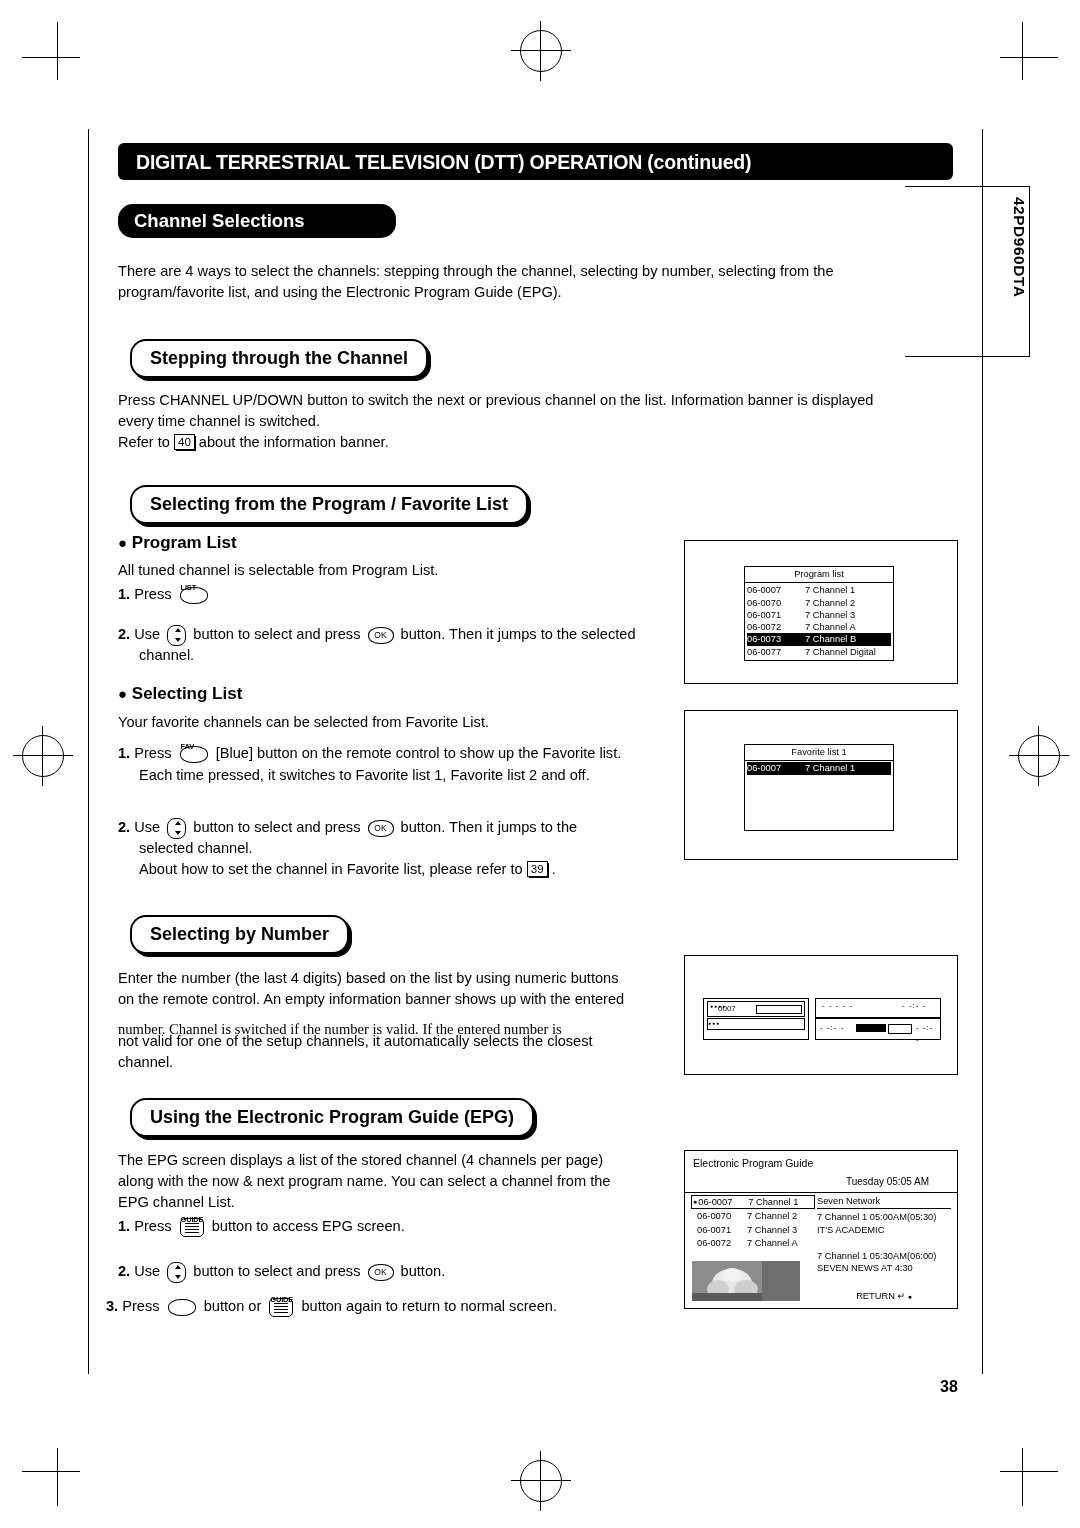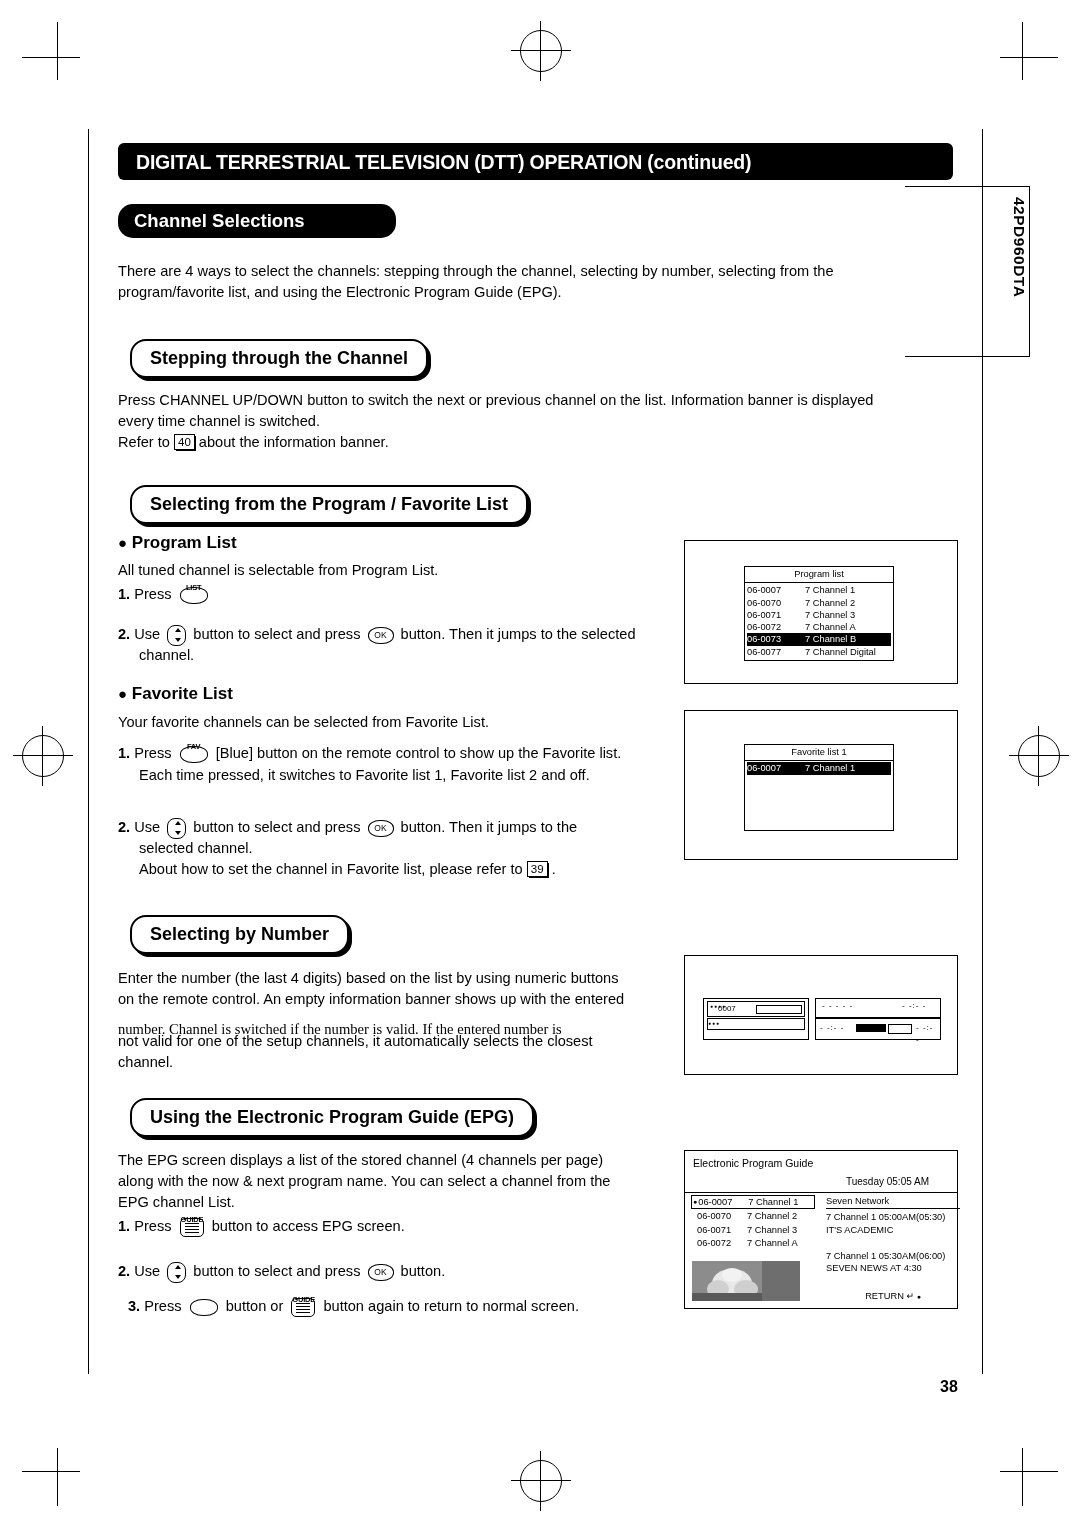--- a/index.html
+++ b/index.html
@@ -36,21 +36,21 @@
   .sidelabel .txt{position:absolute;writing-mode:vertical-rl;font-size:15.5px;font-weight:bold;letter-spacing:0.5px;left:4px;top:0;}
 
   .pagenum{position:absolute;left:940px;top:1378px;font-size:16px;font-weight:bold;}
 
   .refbox{display:inline-block;border:1px solid #000;padding:0 3px;font-size:11.5px;line-height:14px;vertical-align:1px;position:relative;}
   .refbox:after{content:"";position:absolute;left:1px;top:1px;right:-2px;bottom:-2px;border-right:1px solid #000;border-bottom:1px solid #000;}
 
   
   .key{display:inline-block;vertical-align:middle;position:relative;}
   .key-round{width:26px;height:15px;border:1.3px solid #000;border-radius:13px/8px;}
-  .key-lbl{position:absolute;top:-11px;left:0;width:26px;text-align:center;font-size:7.5px;font-weight:bold;letter-spacing:-0.2px;}
+  .key-lbl{position:absolute;top:-11px;left:0;width:26px;text-align:left;font-size:7.5px;font-weight:bold;letter-spacing:-0.2px;}
   .key-ok{width:24px;height:15px;border:1.3px solid #000;border-radius:12px/8px;font-size:8.5px;text-align:center;line-height:15px;}
   .key-ud{width:17px;height:19px;border:1.3px solid #000;border-radius:8px;}
   .key-ud:before{content:"";position:absolute;left:6.5px;top:2.5px;border-left:3.5px solid transparent;border-right:3.5px solid transparent;border-bottom:4px solid #000;}
   .key-ud:after{content:"";position:absolute;left:6.5px;bottom:2.5px;border-left:3.5px solid transparent;border-right:3.5px solid transparent;border-top:4px solid #000;}
   .key-guide{width:22px;height:17px;border:1.3px solid #000;border-radius:5px;}
   .key-guide .bars{position:absolute;left:4px;top:4px;width:14px;height:9px;}
   .key-guide .bars i{display:block;height:1.4px;background:#000;margin-bottom:1.6px;}
 
   
   .osd{position:absolute;border:1.2px solid #000;background:#fff;}
@@ -142,21 +142,21 @@
     <span>Use</span>
     <span class="key key-ud" style="margin:0 3px;"></span>
     <span>button to select and press</span>
     <span class="key key-ok" style="margin:0 3px;">OK</span>
     <span>button. Then it jumps to the selected</span>
   </div>
   <div class="body-text" style="left:139px;top:645px;">channel.</div>
 
   <div class="bold-h" style="left:118px;top:684px;">
     <span style="font-size:15px;">●</span>
-    <span>Favorite List</span>
+    <span>Selecting List</span>
   </div>
 
   <div class="body-text" style="left:118px;top:712px;width:560px;">Your favorite channels can be selected from Favorite List.</div>
 
   <div class="body-text" style="left:118px;top:743px;width:580px;">
     <b>1.</b>
     <span>Press</span>
     <span class="key key-round" style="margin:0 4px;">
       <span class="key-lbl">FAV</span>
     </span>
@@ -282,21 +282,21 @@
 
   <div class="body-text" style="left:118px;top:1261px;width:560px;">
     <b>2.</b>
     <span>Use</span>
     <span class="key key-ud" style="margin:0 3px;"></span>
     <span>button to select and press</span>
     <span class="key key-ok" style="margin:0 3px;">OK</span>
     <span>button.</span>
   </div>
 
-  <div class="body-text" style="left:128px;top:1296px;width:560px;">
+  <div class="body-text" style="left:106px;top:1296px;width:560px;">
     <b>3.</b>
     <span>Press</span>
     <span class="key key-round" style="margin:0 4px;"></span>
     <span>button or</span>
     <span class="key key-guide" style="margin:0 4px;">
       <span class="key-lbl" style="top:-10px;width:22px;">GUIDE</span>
       <span class="bars">
           <i></i>
           <i></i>
           <i></i>
@@ -336,21 +336,21 @@
         <rect width="108" height="40" fill="#8c8c8c"></rect>
         <ellipse cx="40" cy="22" rx="20" ry="14" fill="#e8e8e8"></ellipse>
         <ellipse cx="26" cy="28" rx="11" ry="9" fill="#d0d0d0"></ellipse>
         <ellipse cx="54" cy="28" rx="12" ry="9" fill="#cfcfcf"></ellipse>
         <ellipse cx="40" cy="14" rx="10" ry="7" fill="#f2f2f2"></ellipse>
         <rect x="70" y="0" width="38" height="40" fill="#6e6e6e"></rect>
         <rect x="0" y="32" width="70" height="8" fill="#5a5a5a"></rect>
       </svg>
     </div>
 
-    <div style="position:absolute;left:132px;top:44px;width:134px;margin-left:9px;">
+    <div style="position:absolute;left:132px;top:44px;width:134px;">
       <div class="tiny2" style="border-bottom:1px solid #000;padding-bottom:1px;">Seven Network</div>
       <div class="tiny2" style="padding-top:2px;">7 Channel 1   05:00AM(05:30)</div>
       <div class="tiny2">IT'S ACADEMIC</div>
       <div class="tiny2" style="padding-top:14px;">7 Channel 1   05:30AM(06:00)</div>
       <div class="tiny2">SEVEN NEWS AT 4:30</div>
       <div class="tiny2" style="text-align:center;padding-top:16px;">
         <span>RETURN</span>
         <span style="font-size:9px;">↵</span>
         <span style="font-size:7px;">●</span>
       </div>

